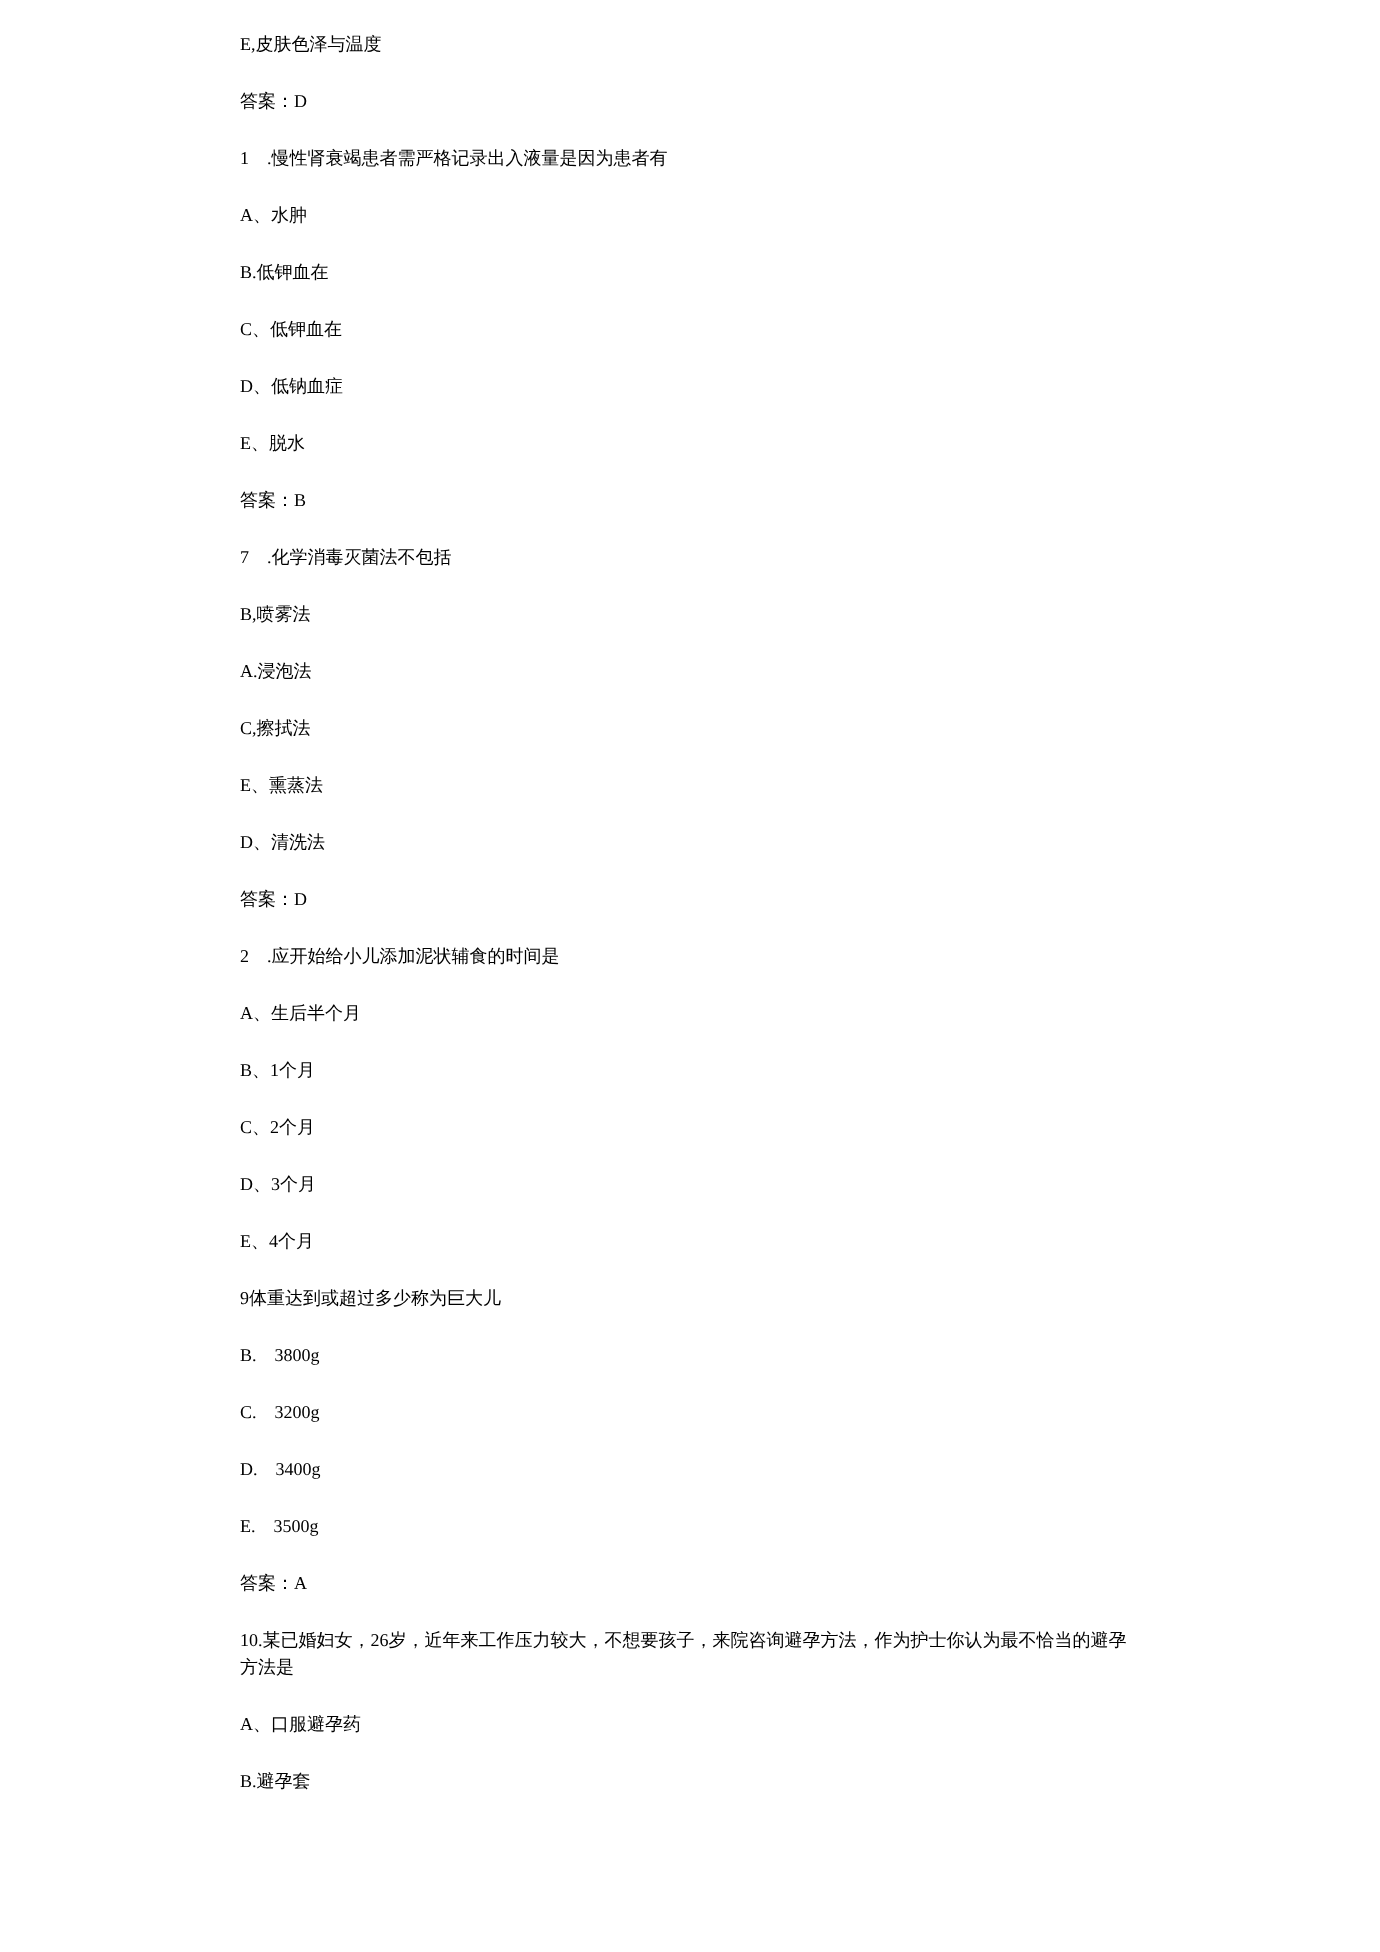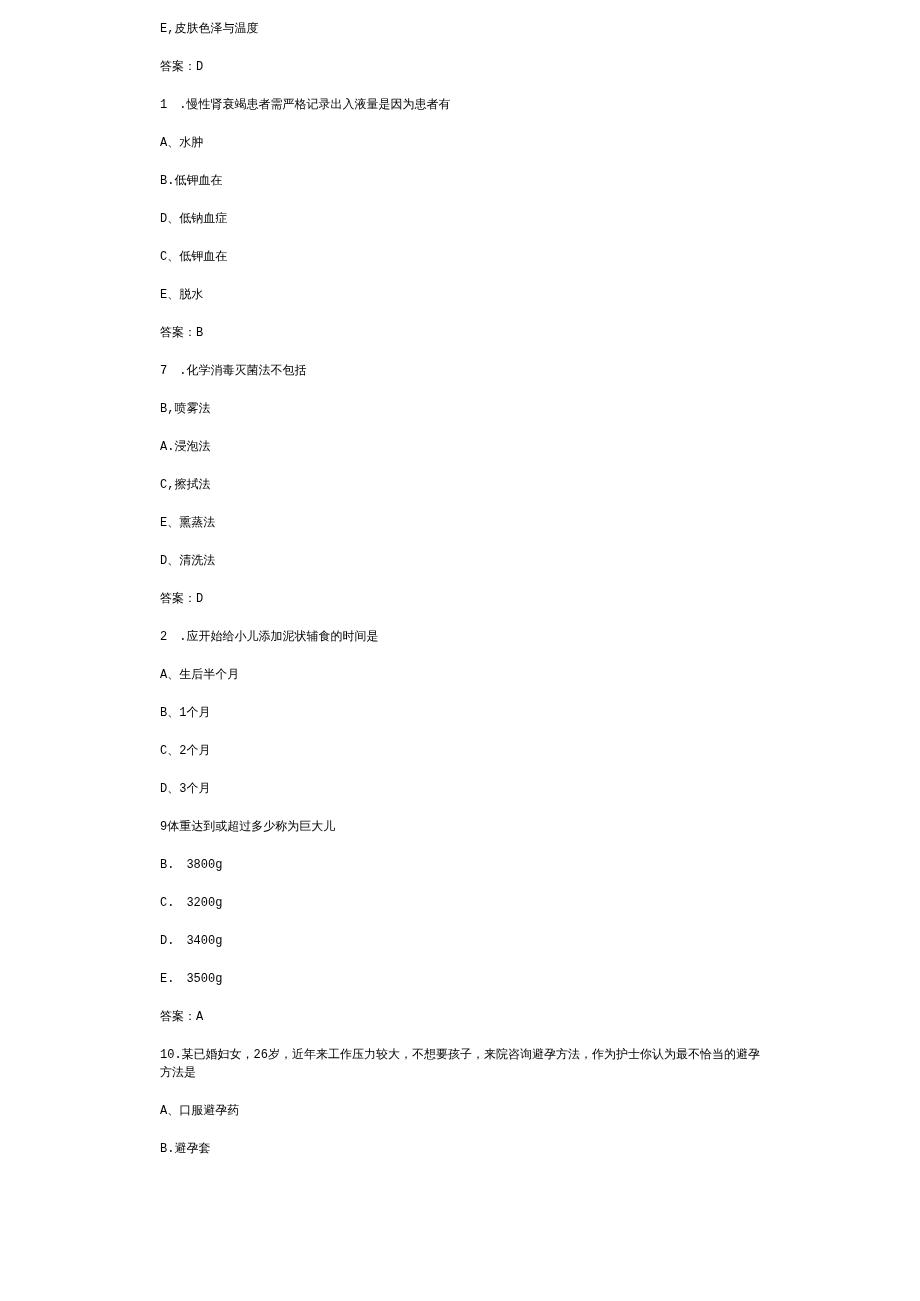--- a/index.html
+++ b/index.html
@@ -10,48 +10,48 @@
     font-size: 12px;
     color: #000000;
     width: 920px;
   }
   .page {
     padding: 20px 160px 40px 160px;
     line-height: 1.5;
   }
   .line {
     margin-bottom: 20px;
-    font-family: Liberation Mono, monospace;
   }
 </style>
 </head>
 <body>
 
 <div class="page">
   <div class="line">E,皮肤色泽与温度</div>
   <div class="line">答案：D</div>
   <div class="line">1　.慢性肾衰竭患者需严格记录出入液量是因为患者有</div>
   <div class="line">A、水肿</div>
   <div class="line">B.低钾血在</div>
+  <div class="line">C、低钾血在</div>
   <div class="line">D、低钠血症</div>
-  <div class="line">C、低钾血在</div>
   <div class="line">E、脱水</div>
   <div class="line">答案：B</div>
   <div class="line">7　.化学消毒灭菌法不包括</div>
   <div class="line">B,喷雾法</div>
   <div class="line">A.浸泡法</div>
   <div class="line">C,擦拭法</div>
   <div class="line">E、熏蒸法</div>
   <div class="line">D、清洗法</div>
   <div class="line">答案：D</div>
   <div class="line">2　.应开始给小儿添加泥状辅食的时间是</div>
   <div class="line">A、生后半个月</div>
   <div class="line">B、1个月</div>
   <div class="line">C、2个月</div>
   <div class="line">D、3个月</div>
+  <div class="line">E、4个月</div>
   <div class="line">9体重达到或超过多少称为巨大儿</div>
   <div class="line">B.　3800g</div>
   <div class="line">C.　3200g</div>
   <div class="line">D.　3400g</div>
   <div class="line">E.　3500g</div>
   <div class="line">答案：A</div>
   <div class="line">10.某已婚妇女，26岁，近年来工作压力较大，不想要孩子，来院咨询避孕方法，作为护士你认为最不恰当的避孕方法是</div>
   <div class="line">A、口服避孕药</div>
   <div class="line">B.避孕套</div>
 </div>

